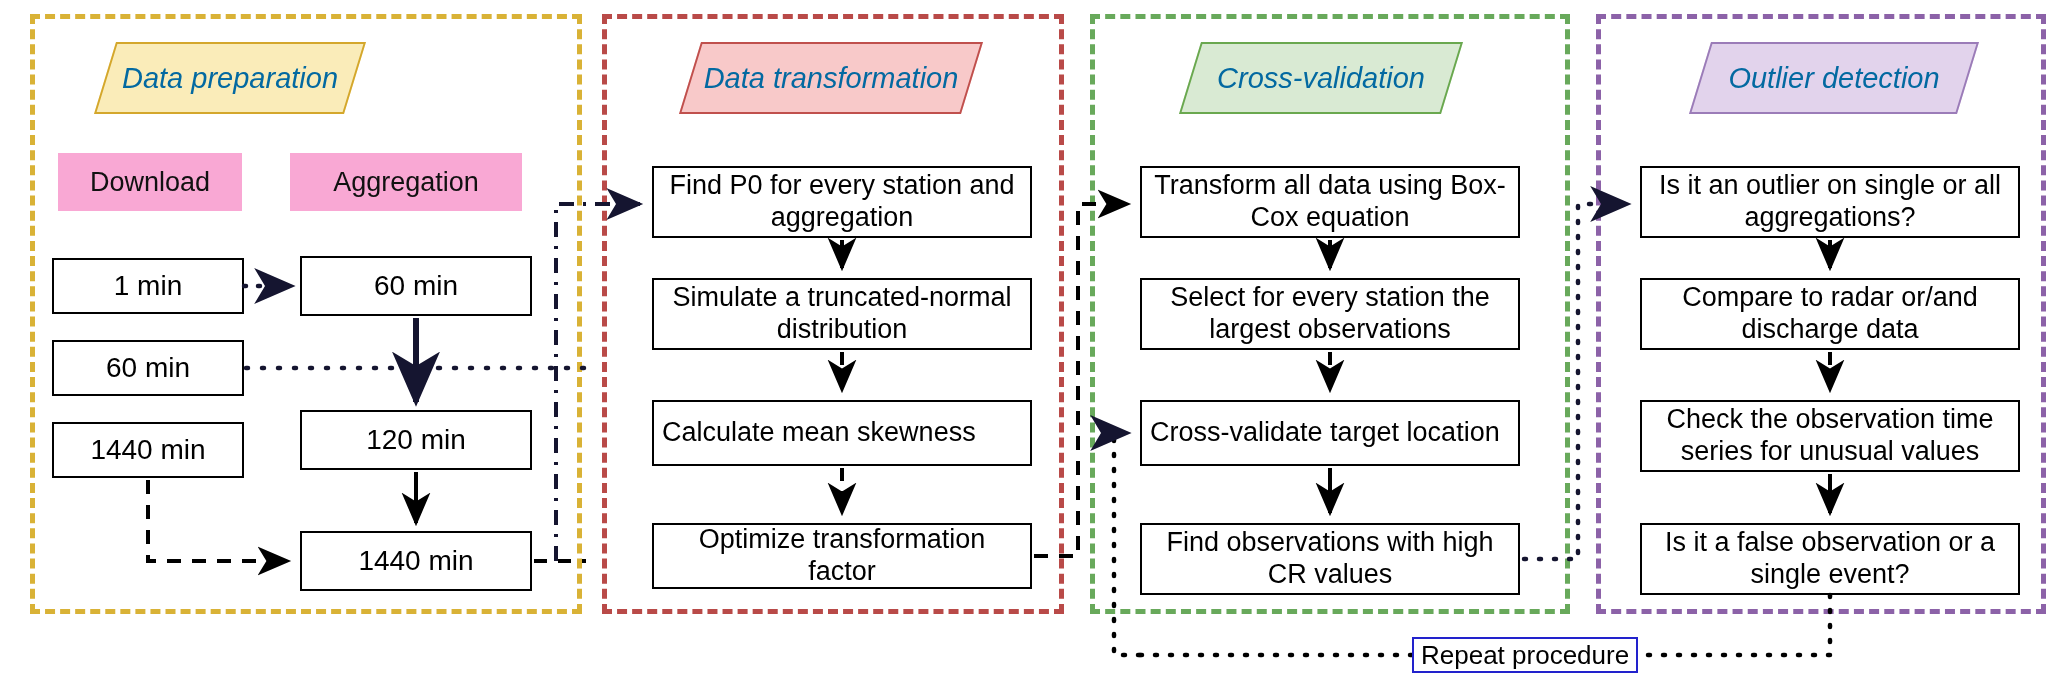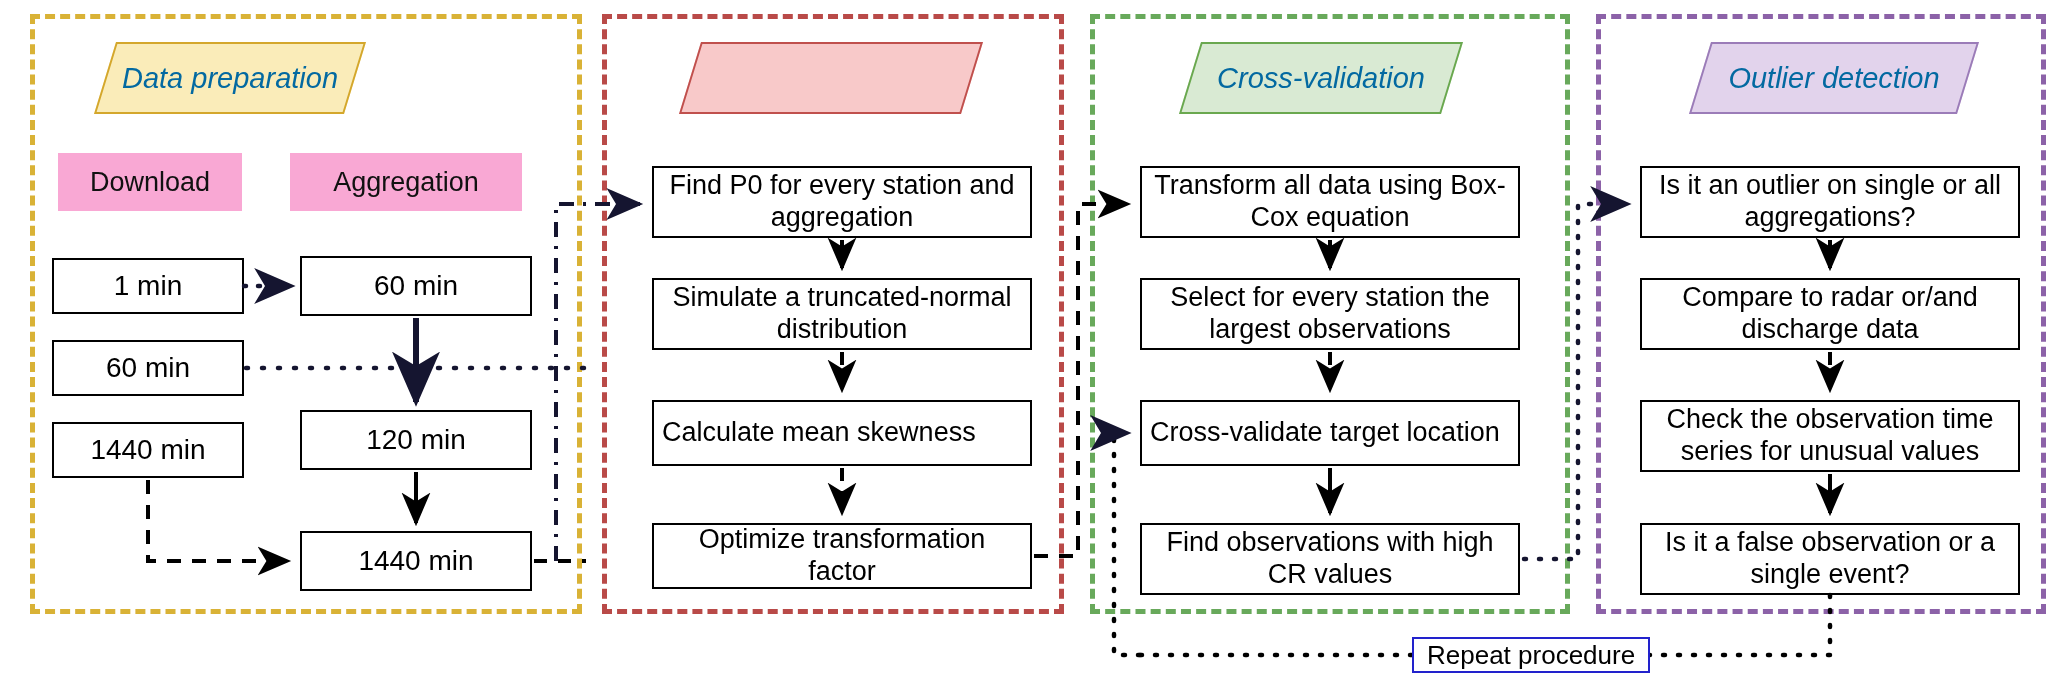--- a/index.html
+++ b/index.html
@@ -37,41 +37,42 @@
 
   .nbox.w-dl{width:192px;height:56px;font-size:28px;}
   .nbox.w-ag{width:232px;height:60px;font-size:28px;}
 
   .proc{position:absolute;display:flex;align-items:center;justify-content:flex-start;
         text-align:center;box-sizing:border-box;background:#fff;border:2.5px solid #000;
         font-size:27px;color:#000;line-height:1.18;padding:3px 8px;}
 
   .repeat{position:absolute;display:flex;align-items:center;justify-content:center;
           box-sizing:border-box;background:#fff;border:2px solid #2222cc;
-          font-size:26px;color:#000;padding:1px 13px;white-space:nowrap;
+          font-size:26px;color:#000;padding:1px 7px;white-space:nowrap;
           left:1412px;top:637px;height:36px;z-index:6;}
 
   svg.wires{position:absolute;left:0;top:0;width:2067px;height:692px;pointer-events:none;z-index:3;}
 </style>
 </head>
 <body>
 
 <div id="stage">
 
   <div class="panel prep"></div>
   <div class="panel trans"></div>
   <div class="panel cross"></div>
   <div class="panel outlier"></div>
 
   <div class="banner prep">
     <div class="skewbg"></div>
     <span>Data preparation</span>
   </div>
   <div class="banner trans">
     <div class="skewbg"></div>
+    <span>Data transformation</span>
   </div>
   <div class="banner cross">
     <div class="skewbg"></div>
     <span>Cross-validation</span>
   </div>
   <div class="banner outlier">
     <div class="skewbg"></div>
     <span>Outlier detection</span>
   </div>
 

